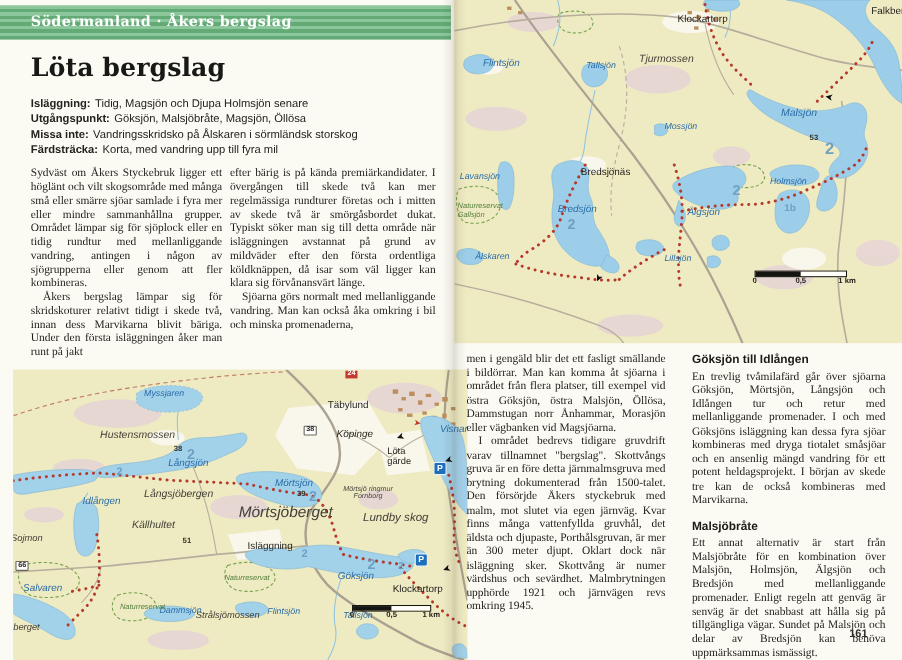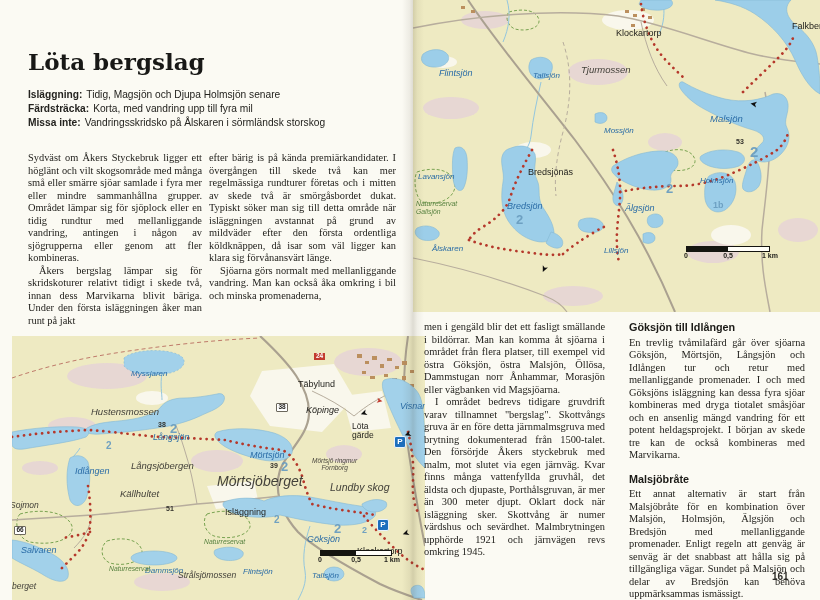--- a/index.html
+++ b/index.html
@@ -35,21 +35,21 @@
   .col h3.first{margin-top:0;}
 
   .pagenum{position:absolute;left:772px;top:571px;font-family:"Liberation Sans",sans-serif;
     font-weight:700;font-size:10px;color:#2e2d29;}
 
   
   .map{position:absolute;overflow:hidden;background:#eeeac2;}
   .map-top{left:413px;top:0;width:407px;height:312px;}
   .map-bottom{left:0;top:336px;width:413px;height:264px;margin-left:12px;}
   .map svg{position:absolute;left:0;top:0;}
-  .labels{position:absolute;left:0;top:16px;width:100%;height:100%;}
+  .labels{position:absolute;left:0;top:0;width:100%;height:100%;}
 
   .m-label{position:absolute;font-family:"Liberation Sans",sans-serif;white-space:pre;
     line-height:1.04;transform-origin:center;}
   .k-lake{font-size:8px;font-style:italic;color:#2a6ca6;}
   .k-place{font-size:8px;color:#1f1e1a;}
   .k-area{font-size:8.5px;font-style:italic;color:#43413a;}
   .k-nature{font-size:6.8px;font-style:italic;color:#56813f;}
   .k-num{font-size:7px;font-weight:700;color:#33322c;}
   .k-lnum{font-size:13px;font-weight:700;color:#6b9ec0;opacity:.95;}
   .k-site{font-size:6.5px;font-style:italic;color:#4a473e;text-align:center;}
@@ -74,26 +74,30 @@
 
   .gutter{position:absolute;left:402px;top:0;width:22px;height:600px;pointer-events:none;
     background:linear-gradient(90deg,rgba(70,60,40,0) 0%,rgba(70,60,40,.08) 35%,rgba(70,60,40,.16) 50%,rgba(70,60,40,.06) 70%,rgba(70,60,40,0) 100%);}
 </style>
 </head>
 <body>
 
 <div class="spread">
 
   <div class="page page-left">
+    <div class="chapter-bar">
+      <span>Södermanland · Åkers bergslag</span>
+    </div>
     <h1 class="title">Löta bergslag</h1>
 
     <div class="facts">
       <div class="fact"><span class="fl">Isläggning:</span><span class="fv">Tidig, Magsjön och Djupa Holmsjön senare</span></div>
+      <div class="fact"><span class="fl">Utgångspunkt:</span><span class="fv">Göksjön, Malsjöbråte, Magsjön, Öllösa</span></div>
+      <div class="fact"><span class="fl">Missa inte:</span><span class="fv">Vandringsskridsko på Ålskaren i sörmländsk storskog</span></div>
       <div class="fact"><span class="fl">Färdsträcka:</span><span class="fv">Korta, med vandring upp till fyra mil</span></div>
-      <div class="fact"><span class="fl">Missa inte:</span><span class="fv">Vandringsskridsko på Ålskaren i sörmländsk storskog</span></div>
     </div>
 
     <div class="col col1">
       <p>Sydväst om Åkers Styckebruk ligger ett höglänt och vilt skogsområde med många små eller smärre sjöar samlade i fyra mer eller mindre sammanhållna grupper. Området lämpar sig för sjöplock eller en tidig rundtur med mellanliggande vandring, antingen i någon av sjögrupperna eller genom att fler kombineras.</p>
       <p class="ind">Åkers bergslag lämpar sig för skridskoturer relativt tidigt i skede två, innan dess Marvikarna blivit bäriga. Under den första isläggningen åker man runt på jakt</p>
     </div>
     <div class="col col2">
       <p>efter bärig is på kända premiärkandidater. I övergången till skede två kan mer regelmässiga rundturer företas och i mitten av skede två är smörgåsbordet dukat. Typiskt söker man sig till detta område när isläggningen avstannat på grund av mildväder efter den första ordentliga köldknäppen, då isar som väl ligger kan klara sig förvånansvärt länge.</p>
       <p class="ind">Sjöarna görs normalt med mellanliggande vandring. Man kan också åka omkring i bil och minska promenaderna,</p>
     </div>

